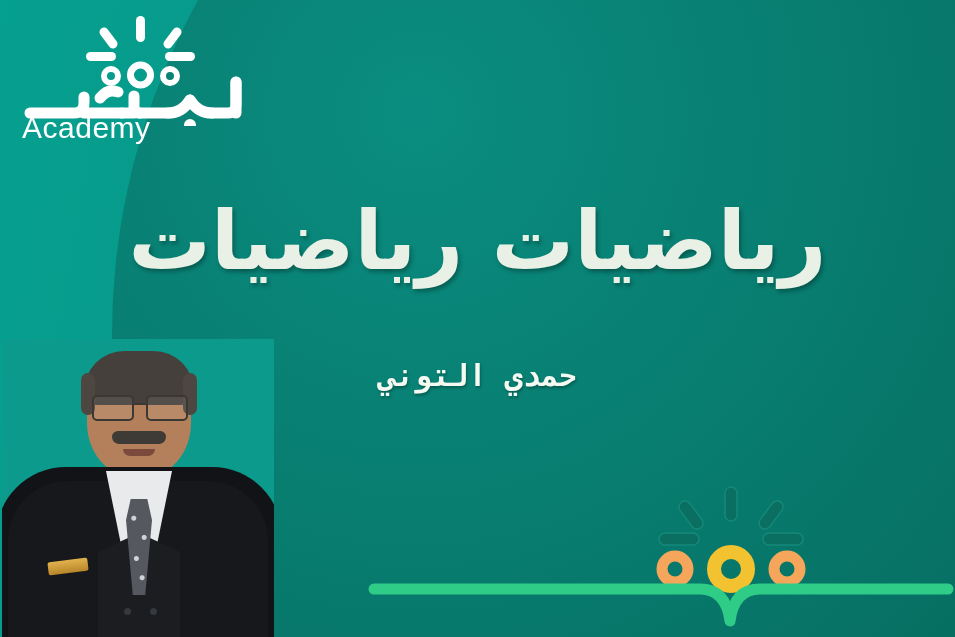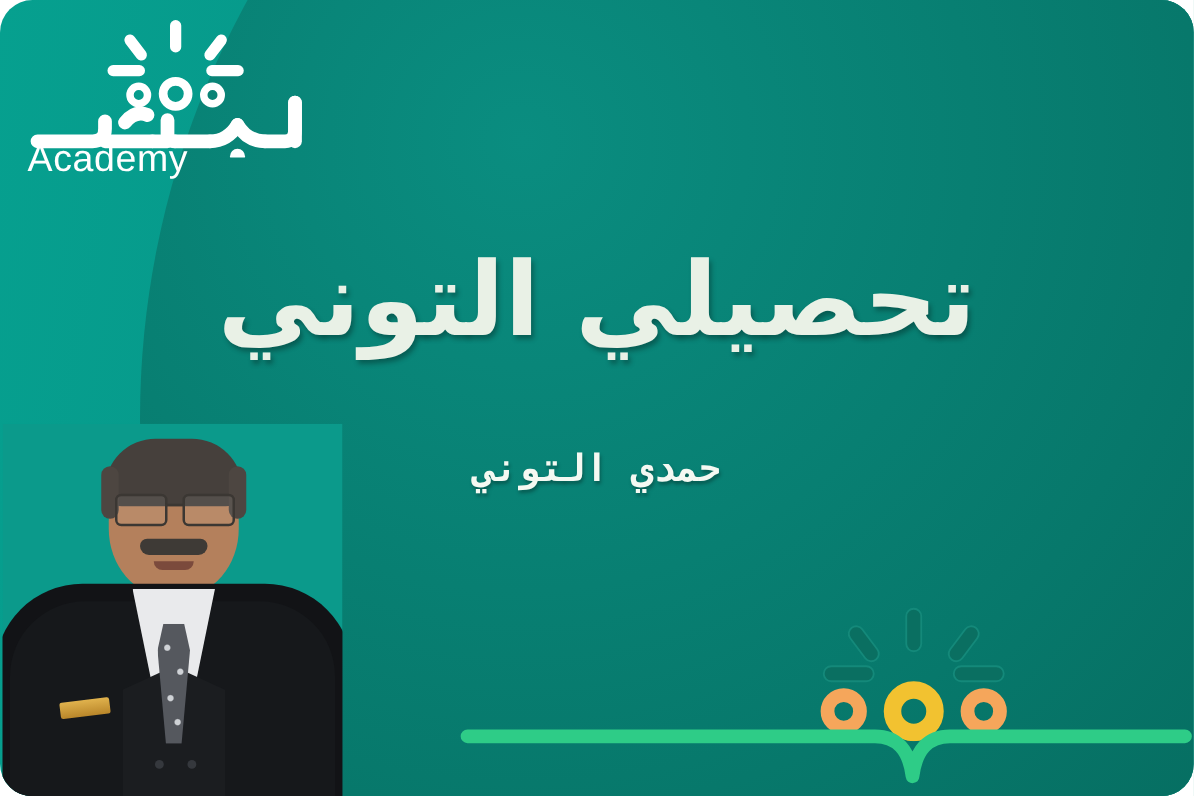--- a/index.html
+++ b/index.html
@@ -10,21 +10,20 @@
   body {
     font-family: "Liberation Sans", "DejaVu Sans", sans-serif;
   }
 
   #slide {
     position: relative;
     width: 955px;
     height: 637px;
     overflow: hidden;
     background: linear-gradient(100deg, #06a08f 0%, #07988a 30%, #068276 62%, #067367 85%, #0d8a7e 100%);
-    border-radius: 26px;
   }
 
   
   .arc-dark {
     position: absolute;
     left: 112px;
     top: -360px;
     width: 1390px;
     height: 1390px;
     border-radius: 50%;
@@ -286,21 +285,21 @@
         <path d="M146 99 Q160 99 168 86"></path>
         <path d="M168 86 Q176 99 190 99"></path>
         <path d="M190 99 L206 99 Q214 99 214 90 L214 68"></path>
         <path d="M214 68 L214 99"></path>
       </g>
       <circle cx="168" cy="111" r="6" fill="#ffffff"></circle>
     </svg>
   </div>
   <div class="logo-academy">Academy</div>
 
-  <div class="title">تحصيلي التوني</div>
+  <div class="title">رياضيات رياضيات</div>
   <div class="subtitle">حمدي التوني</div>
 
   <div class="photo">
     <div class="ph-bg"></div>
     <div class="ph-neck"></div>
     <div class="ph-head"></div>
     <div class="ph-hair"></div>
     <div class="ph-glasses">
       <span class="ph-lens l"></span>
       <span class="ph-bridge"></span>

